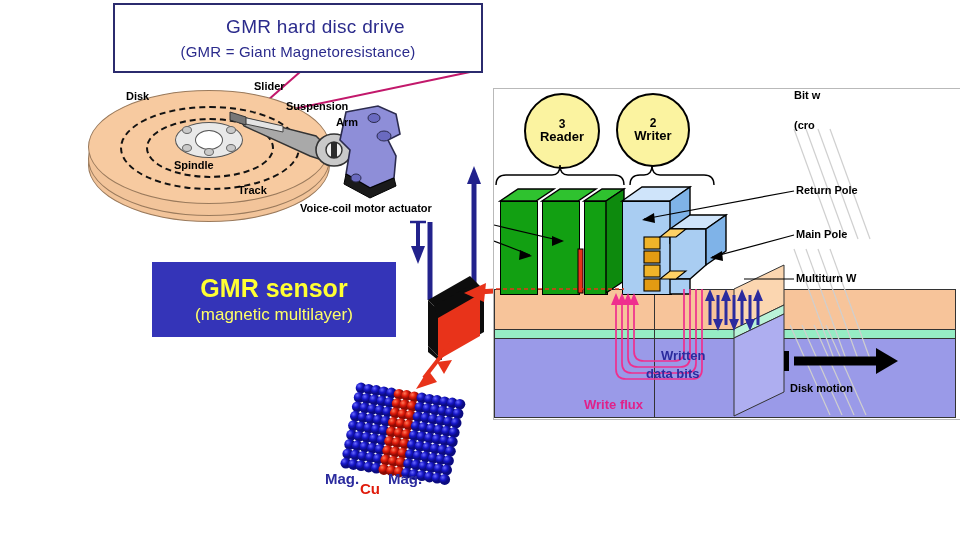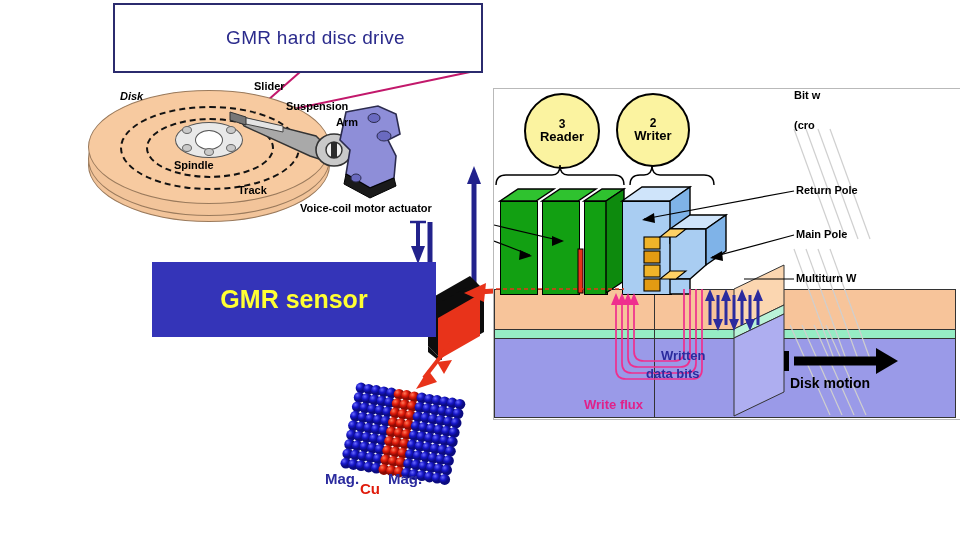--- a/index.html
+++ b/index.html
@@ -9,21 +9,21 @@
   .abs{position:absolute;}
 
   
   #title-box{left:113px;top:3px;width:370px;height:70px;
      border:2px solid #2b2b6e;background:#fff;box-sizing:border-box;
      display:flex;flex-direction:column;align-items:center;justify-content:center;gap:5px;z-index:40;}
   #title-main{font-size:19px;color:#2b2b8c;letter-spacing:.3px;white-space:nowrap;margin-left:35px;}
   #title-sub{font-size:15px;color:#2b2b8c;letter-spacing:.2px;white-space:nowrap;}
 
   
-  #gmr-box{left:152px;top:262px;width:284px;height:75px;background:#3434b8;
+  #gmr-box{left:152px;top:262px;width:244px;height:75px;background:#3434b8;
      display:flex;flex-direction:column;align-items:center;justify-content:center;gap:2px;z-index:40;}
   #gmr-title{font-size:25px;color:#ffff33;font-weight:bold;white-space:nowrap;}
   #gmr-sub{font-size:17px;color:#ffff66;white-space:nowrap;}
 
   
   .lbl{font-size:11px;color:#000;font-weight:bold;white-space:nowrap;line-height:1.15;}
   .lbl-blue{color:#2b2b9e;font-weight:bold;}
   .lbl-mag{color:#e0218a;font-weight:bold;margin-top:28px;}
 
   
@@ -91,35 +91,37 @@
       <ellipse cx="256" cy="72" rx="8" ry="8" fill="#f0f0f0" stroke="#333" stroke-width="1.4"></ellipse>
       <rect x="253" y="64" width="6" height="16" fill="#2b2b2b"></rect>
       <polygon points="268,34 300,28 318,36 322,56 310,62 318,78 316,100 292,110 268,96 272,72 262,62" fill="#8e8ed8" stroke="#2b2b4e" stroke-width="1.6"></polygon>
       <polygon points="268,96 292,110 316,100 318,108 292,120 266,106" fill="#1a1a1a" stroke="#000" stroke-width="1"></polygon>
       <ellipse cx="296" cy="40" rx="6" ry="4.5" fill="#6a6ac0" stroke="#2b2b4e" stroke-width="1"></ellipse>
       <ellipse cx="306" cy="58" rx="7" ry="5" fill="#6a6ac0" stroke="#2b2b4e" stroke-width="1"></ellipse>
       <ellipse cx="278" cy="100" rx="5" ry="4" fill="#6a6ac0" stroke="#2b2b4e" stroke-width="1"></ellipse>
       <polygon points="152,34 168,39 168,47 152,42" fill="#777" stroke="#333" stroke-width="1"></polygon>
     </svg>
 
-    <span class="abs lbl" style="left:42px;top:12px;font-style:italic;">Disk</span>
+    <span class="abs lbl" style="left:48px;top:12px;">Disk</span>
     <span class="abs lbl" style="left:176px;top:2px;">Slider</span>
     <span class="abs lbl" style="left:208px;top:22px;">Suspension</span>
     <span class="abs lbl" style="left:258px;top:38px;">Arm</span>
     <span class="abs lbl" style="left:96px;top:81px;">Spindle</span>
     <span class="abs lbl" style="left:160px;top:106px;">Track</span>
     <span class="abs lbl" style="left:222px;top:124px;">Voice-coil motor actuator</span>
   </div>
 
   <div id="title-box" class="abs">
     <div id="title-main">GMR hard disc drive</div>
+    <div id="title-sub">(GMR = Giant Magnetoresistance)</div>
   </div>
 
   <div id="gmr-box" class="abs">
     <div id="gmr-title">GMR sensor</div>
+    <div id="gmr-sub">(magnetic multilayer)</div>
   </div>
 
   <svg class="ov">
 
     <line x1="474" y1="300" x2="474" y2="178" stroke="#22228c" stroke-width="5"></line>
     <polygon points="474,166 467,184 481,184" fill="#22228c"></polygon>
 
     <line x1="418" y1="222" x2="418" y2="252" stroke="#22228c" stroke-width="4"></line>
     <polygon points="418,264 411,246 425,246" fill="#22228c"></polygon>
     <line x1="410" y1="222" x2="426" y2="222" stroke="#22228c" stroke-width="2.5"></line>
@@ -418,16 +420,16 @@
 
     <span class="abs lbl" style="left:300px;top:0;">Bit w</span>
     <span class="abs lbl" style="left:300px;top:30px;">(cro</span>
     <span class="abs lbl" style="left:302px;top:95px;">Return Pole</span>
     <span class="abs lbl" style="left:302px;top:139px;">Main Pole</span>
     <span class="abs lbl" style="left:302px;top:183px;">Multiturn W</span>
 
     <span class="abs lbl-mag" style="left:90px;top:280px;font-size:13px;">Write flux</span>
     <span class="abs lbl-blue" style="left:160px;top:259px;font-size:13px;padding-left:7px;">Written</span>
     <span class="abs lbl-blue" style="left:152px;top:277px;font-size:13px;">data bits</span>
-    <span class="abs lbl" style="left:296px;top:286px;font-size:14px;">Disk motion</span>
+    <span class="abs lbl" style="left:296px;top:293px;font-size:11px;">Disk motion</span>
   </div>
 
 </div>
 
 </body></html>

